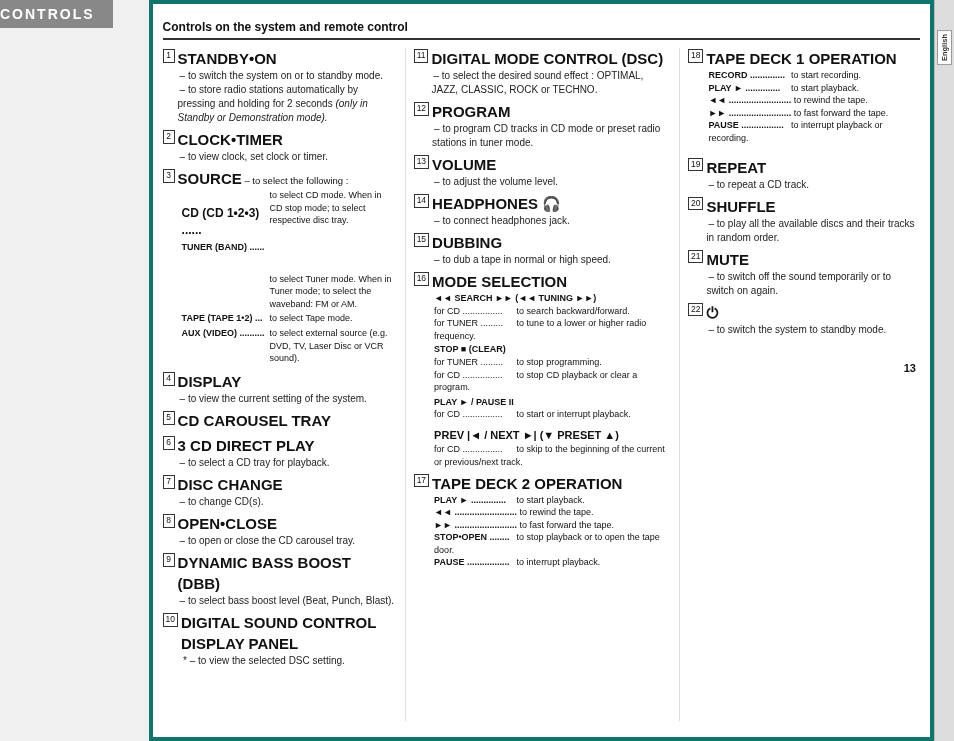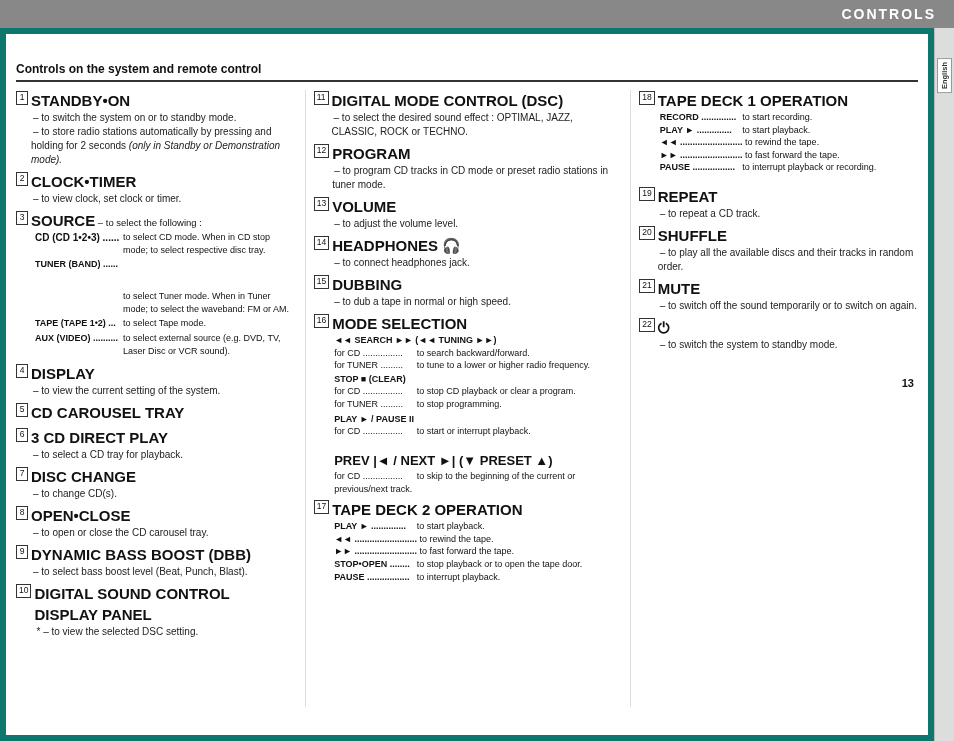--- a/index.html
+++ b/index.html
@@ -11,42 +11,43 @@
       font-size: 10px;
       color: #111;
       overflow: hidden;
     }
     .page {
       width: 954px;
       height: 741px;
       background: #f0f0f0;
       position: relative;
       display: flex;
-      flex-direction: column;
+      flex-direction: row;
+      gap: 36px;
     }
     .header-bar {
       background: #888;
       height: 28px;
       display: flex;
       align-items: center;
       justify-content: flex-end;
       padding-right: 18px;
     }
     .header-title {
       color: #fff;
       font-size: 14px;
       font-weight: bold;
       letter-spacing: 2px;
     }
     
     .main-content {
       flex: 1;
       background: #fff;
-      padding: 28px 10px;
-      border: 6px solid #0f766e;
+      padding: 16px 10px;
+      border: 4px solid #0f766e;
       display: flex;
       flex-direction: column;
     }
     .section-title {
       font-size: 12px;
       font-weight: bold;
       margin-bottom: 4px;
     }
     .section-divider {
       border: none;
@@ -157,21 +158,21 @@
               <span class="item-desc">– to view clock, set clock or timer.</span>
             </div>
           </div>
 
           <div class="item-row">
             <span class="item-num"><span class="section-num">3</span></span>
             <div class="item-body">
               <span class="item-label">SOURCE</span> – to select the following :<br>
               <div style="padding-left:4px;">
                 <div class="sub-item">
-                  <span style="font-weight:bold;min-width:88px;font-size:10px;">CD (CD 1•2•3) ......</span>
+                  <span style="font-weight:bold;min-width:88px;font-size:12px;margin-top:16px;">CD (CD 1•2•3) ......</span>
                   <span style="font-size:9px;">to select CD mode.  When in CD stop mode; to select respective disc tray.</span>
                 </div>
                 <div class="sub-item">
                   <span style="font-weight:bold;min-width:88px;font-size:9px;">TUNER (BAND) ......</span>
                   <span style="font-size:9px;margin-top:32px;">to select Tuner mode.  When in Tuner mode; to select the waveband: FM or AM.</span>
                 </div>
                 <div class="sub-item">
                   <span style="font-weight:bold;min-width:88px;font-size:9px;">TAPE (TAPE 1•2) ...</span>
                   <span style="font-size:9px;">to select Tape mode.</span>
                 </div>
@@ -283,25 +284,25 @@
 
           <div class="item-row">
             <span class="item-num"><span class="section-num">16</span></span>
             <div class="item-body">
               <span class="item-label">MODE SELECTION</span><br>
               <div style="padding-left:2px;">
                 <div style="font-weight:bold;font-size:9px;">◄◄ SEARCH ►► (◄◄ TUNING ►►)</div>
                 <div style="font-size:9px;"><span style="min-width:80px;display:inline-block;">for CD ................</span> to search backward/forward.</div>
                 <div style="font-size:9px;"><span style="min-width:80px;display:inline-block;">for TUNER .........</span> to tune to a lower or higher radio frequency.</div>
                 <div style="font-weight:bold;font-size:9px;margin-top:1px;">STOP ■  (CLEAR)</div>
+                <div style="font-size:9px;"><span style="min-width:80px;display:inline-block;">for TUNER .........</span> to stop programming.</div>
                 <div style="font-size:9px;"><span style="min-width:80px;display:inline-block;">for CD ................</span> to stop CD playback or clear a program.</div>
-                <div style="font-size:9px;"><span style="min-width:80px;display:inline-block;">for TUNER .........</span> to stop programming.</div>
                 <div style="font-weight:bold;font-size:9px;margin-top:2px;">PLAY ► / PAUSE II</div>
                 <div style="font-size:9px;"><span style="min-width:80px;display:inline-block;">for CD ................</span> to start or interrupt playback.</div>
-                <div style="font-weight:bold;font-size:13px;margin-top:14px;">PREV |◄ / NEXT ►| (▼ PRESET ▲)</div>
+                <div style="font-weight:bold;font-size:11px;margin-top:7px;">PREV |◄ / NEXT ►| (▼ PRESET ▲)</div>
                 <div style="font-size:9px;"><span style="min-width:80px;display:inline-block;">for CD ................</span> to skip to the beginning of the current or previous/next track.</div>
               </div>
             </div>
           </div>
 
           <div class="item-row tape-section">
             <span class="item-num"><span class="section-num">17</span></span>
             <div class="item-body">
               <span class="item-label">TAPE DECK 2 OPERATION</span><br>
               <div style="padding-left:2px;">

